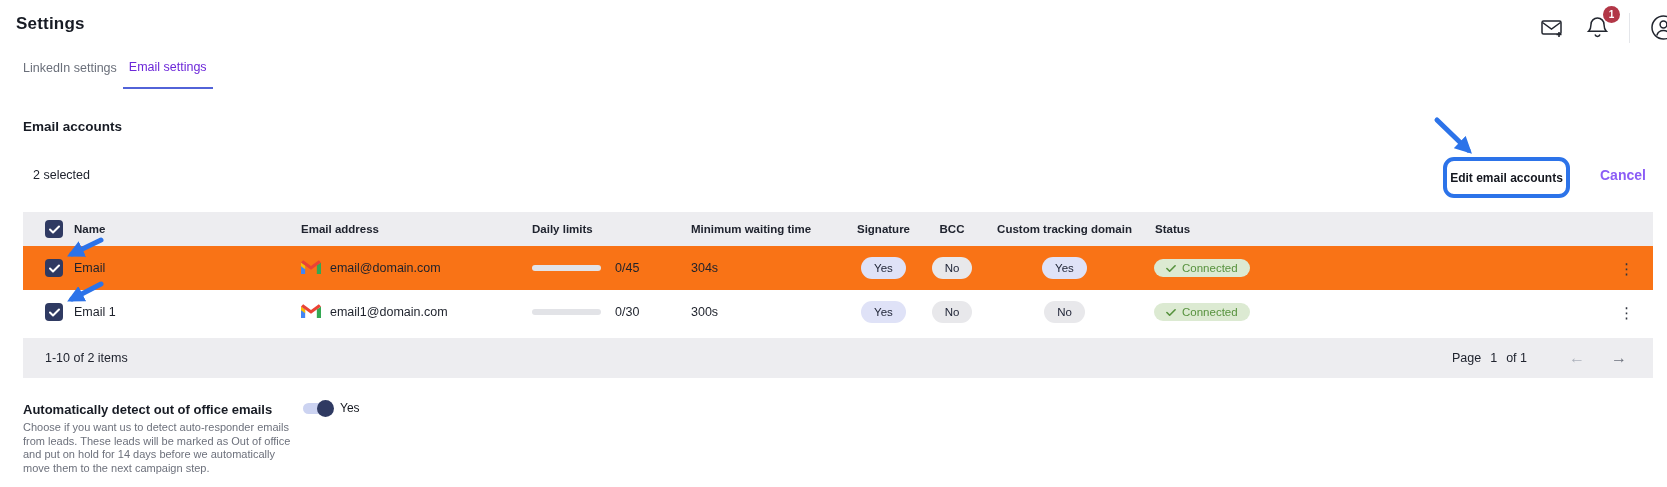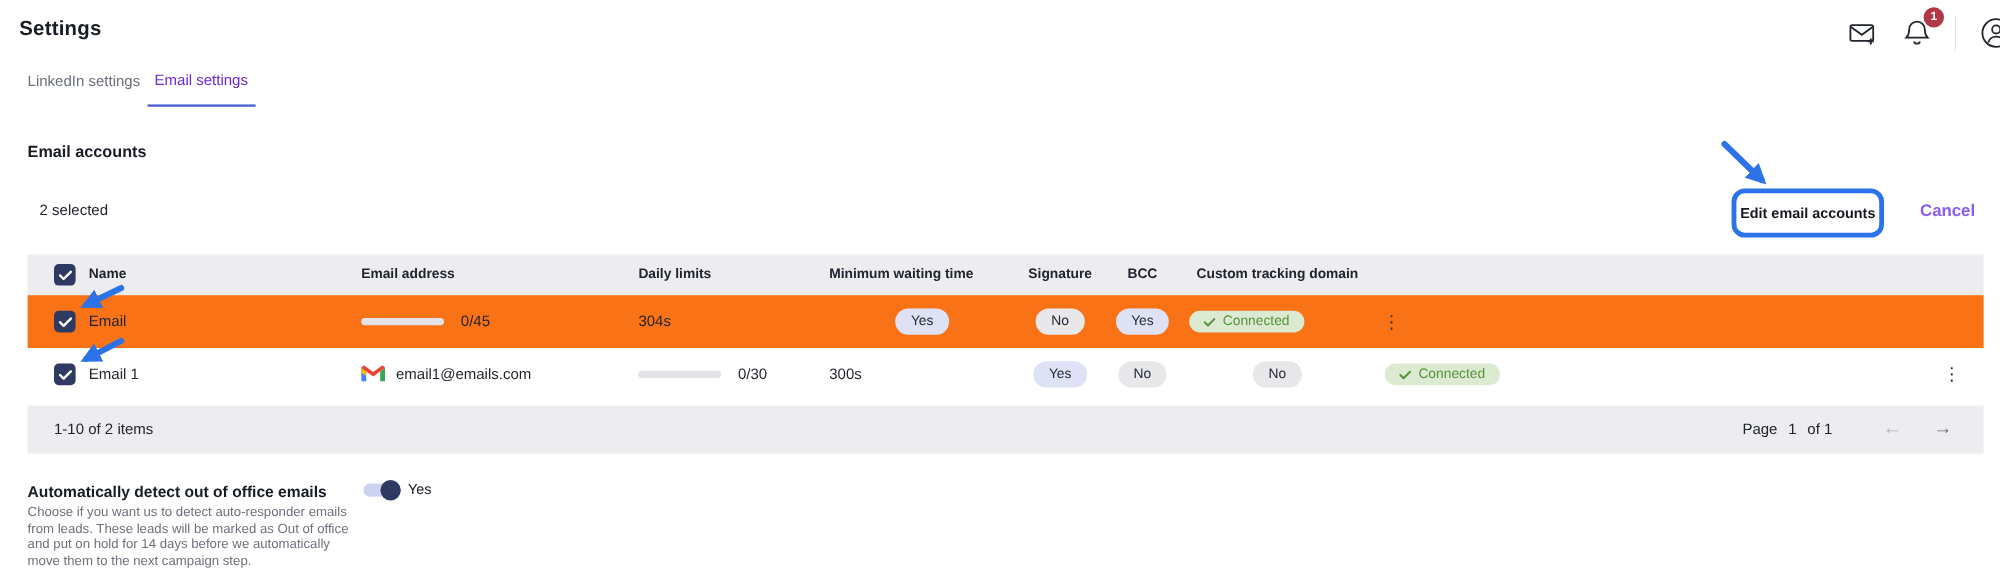--- a/index.html
+++ b/index.html
@@ -118,33 +118,43 @@
           </svg>
       </div>
     </div>
     <div>Name</div>
     <div>Email address</div>
     <div>Daily limits</div>
     <div>Minimum waiting time</div>
     <div class="col-center">Signature</div>
     <div class="col-center">BCC</div>
     <div class="col-center">Custom tracking domain</div>
+    <div style="padding-left:9px">Status</div>
     <div></div>
   </div>
 
   <div id="rows-host">
       <div class="tgrid trow alt">
         <div class="cell-check">
           <div class="checkbox">
             <svg width="11" height="9" viewBox="0 0 11 9" fill="none" stroke="#fff" stroke-width="2" stroke-linecap="round" stroke-linejoin="round">
               <path d="M1 4.5 L4 7.5 L10 1.5"></path>
             </svg>
           </div>
         </div>
         <div>Email</div>
+        <div class="email-cell">
+          <span><svg width="20" height="15" viewBox="0 0 24 18">
+              <path fill="#4285f4" d="M0 18 V4.2 L5 7.8 V18 Z"></path>
+              <path fill="#34a853" d="M24 18 V4.2 L19 7.8 V18 Z"></path>
+              <path fill="#fbbc04" d="M0 4.2 v4.6 l5 3.6 v-4.6 Z"></path>
+              <path fill="#ea4335" d="M0 4.2 L2.6 1.6 L12 8.4 L21.4 1.6 L24 4.2 L12 12.8 Z"></path>
+            </svg></span>
+          <span>email@domain.com</span>
+        </div>
         <div class="daily-cell">
           <span class="daily-bar"></span>
           <span>0/45</span>
         </div>
         <div>304s</div>
         <div class="col-center"><span class="pill pill-yes">Yes</span></div>
         <div class="col-center"><span class="pill pill-no">No</span></div>
         <div class="col-center"><span class="pill pill-yes">Yes</span></div>
         <div><span class="status-pill">
             <svg width="10" height="9" viewBox="0 0 11 9" fill="none" stroke="#57923e" stroke-width="1.8" stroke-linecap="round" stroke-linejoin="round">
@@ -163,21 +173,21 @@
           </div>
         </div>
         <div>Email 1</div>
         <div class="email-cell">
           <span><svg width="20" height="15" viewBox="0 0 24 18">
               <path fill="#4285f4" d="M0 18 V4.2 L5 7.8 V18 Z"></path>
               <path fill="#34a853" d="M24 18 V4.2 L19 7.8 V18 Z"></path>
               <path fill="#fbbc04" d="M0 4.2 v4.6 l5 3.6 v-4.6 Z"></path>
               <path fill="#ea4335" d="M0 4.2 L2.6 1.6 L12 8.4 L21.4 1.6 L24 4.2 L12 12.8 Z"></path>
             </svg></span>
-          <span>email1@emails.com</span>
+          <span>email1@domain.com</span>
         </div>
         <div class="daily-cell">
           <span class="daily-bar"></span>
           <span>0/30</span>
         </div>
         <div>300s</div>
         <div class="col-center"><span class="pill pill-yes">Yes</span></div>
         <div class="col-center"><span class="pill pill-no">No</span></div>
         <div class="col-center"><span class="pill pill-no">No</span></div>
         <div><span class="status-pill">

